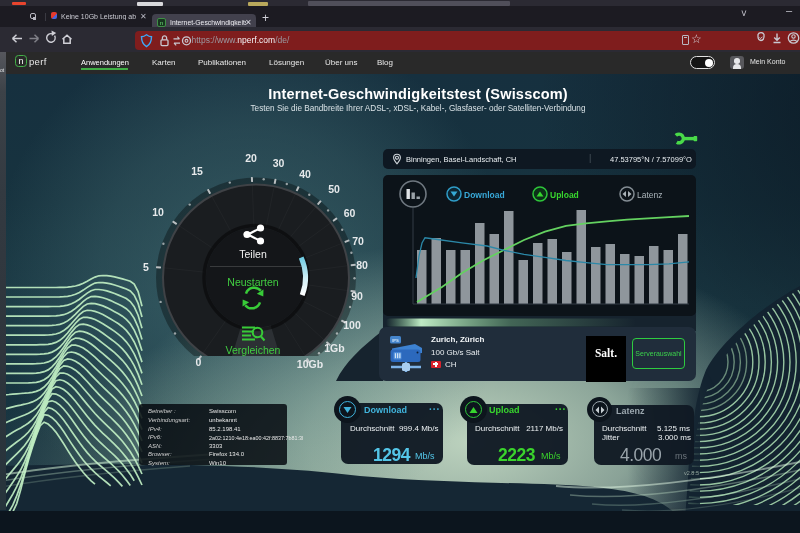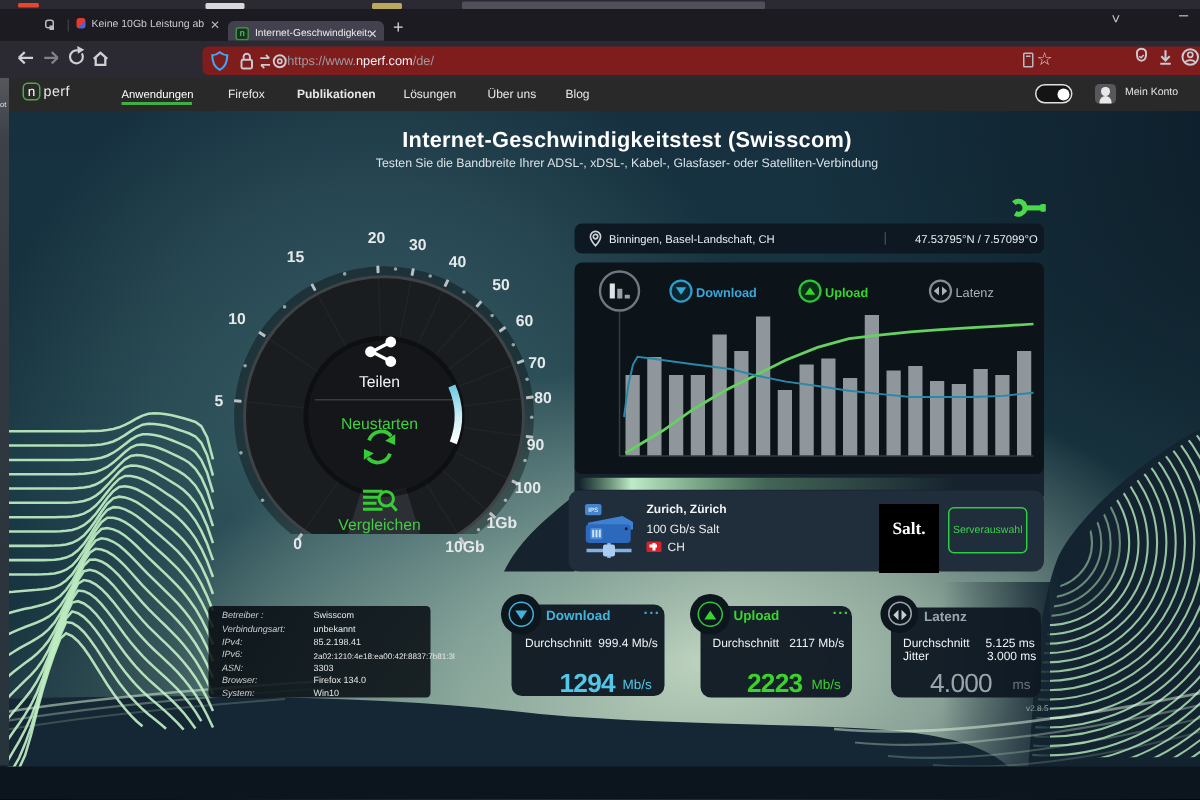--- a/index.html
+++ b/index.html
@@ -84,22 +84,22 @@
       <circle cx="41.5" cy="8" r="5.2" fill="none" stroke="#c9c9d1" stroke-width="1.3"></circle>
       <circle cx="41.5" cy="6.5" r="1.7" fill="none" stroke="#c9c9d1" stroke-width="1.1"></circle>
       <path d="M38,11.5 a4.5,3.8 0 0 1 7,0" fill="none" stroke="#c9c9d1" stroke-width="1.1"></path>
     </svg>
   </div>
   <div class="abs" id="navbar">
     <div class="abs" style="left:15px;top:3px;width:12px;height:12px;border:1.6px solid #43b049;border-radius:3.5px;color:#fff;font-size:9px;text-align:center;line-height:11px;">n</div>
     <div class="abs" style="left:29px;top:4px;color:#e8e8e8;font-size:9.5px;letter-spacing:0.3px;">perf</div>
     <div class="abs" style="left:81px;top:5.5px;color:#fff;font-size:7.5px;font-weight:normal;">Anwendungen</div>
     <div class="abs" style="left:81px;top:15.5px;width:47px;height:2px;background:#3fae45;"></div>
-    <div class="abs" style="left:152px;top:5.5px;color:#e8e8e8;font-size:8px;">Firefox</div>
-    <div class="abs" style="left:198px;top:5.5px;color:#e8e8e8;font-size:8px;font-weight:bold;">Publikationen</div>
+    <div class="abs" style="left:152px;top:5.5px;color:#e8e8e8;font-size:8px;">Karten</div>
+    <div class="abs" style="left:198px;top:5.5px;color:#e8e8e8;font-size:8px;">Publikationen</div>
     <div class="abs" style="left:269px;top:5.5px;color:#e8e8e8;font-size:8px;">Lösungen</div>
     <div class="abs" style="left:325px;top:5.5px;color:#e8e8e8;font-size:8px;">Über uns</div>
     <div class="abs" style="left:377px;top:5.5px;color:#e8e8e8;font-size:8px;">Blog</div>
     <div class="abs" style="left:690px;top:4px;width:25px;height:13px;background:#141414;border:1.3px solid #e0e0e0;border-radius:7px;">
       <div class="abs" style="right:1.5px;top:1.5px;width:8px;height:8px;background:#fff;border-radius:50%;"></div>
     </div>
     <div class="abs" style="left:730px;top:4px;width:14px;height:13px;background:#58585c;border-radius:3px;">
       <div class="abs" style="left:4.2px;top:2px;width:5.6px;height:5.6px;background:#e8e8ea;border-radius:50%;"></div>
       <div class="abs" style="left:2.8px;top:8px;width:8.4px;height:4.5px;background:#e8e8ea;border-radius:4px 4px 0 0;"></div>
     </div>

